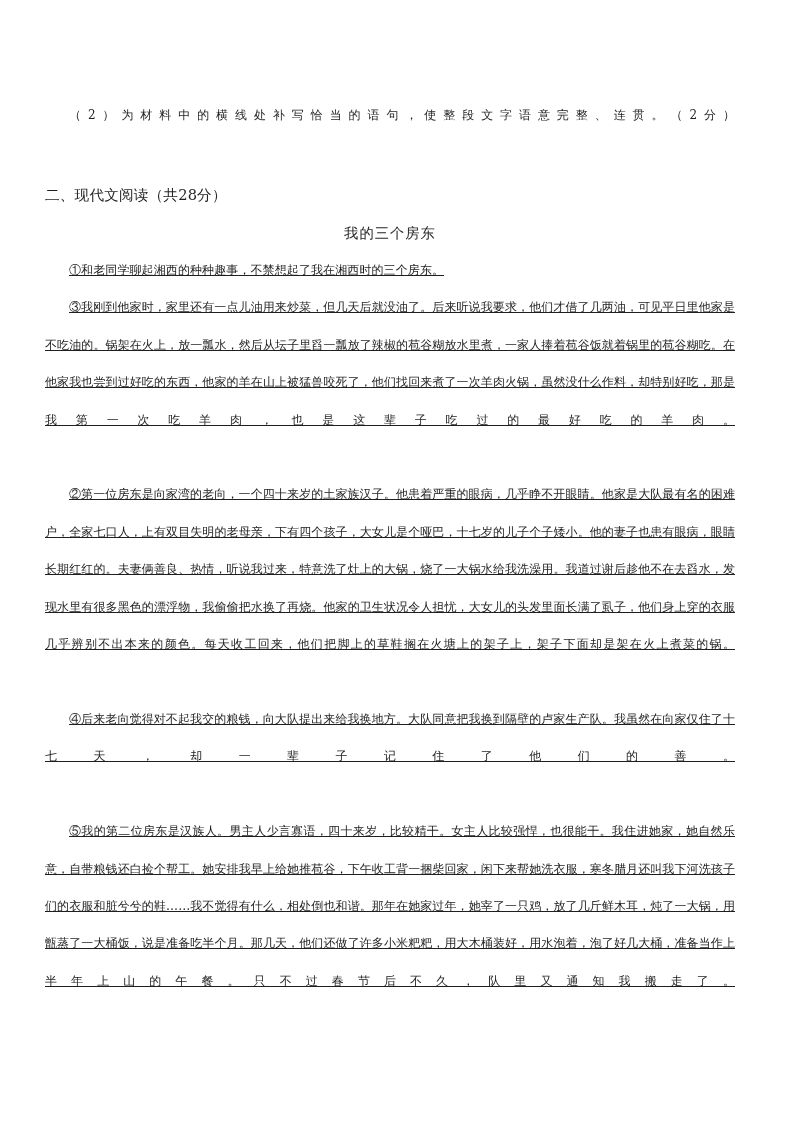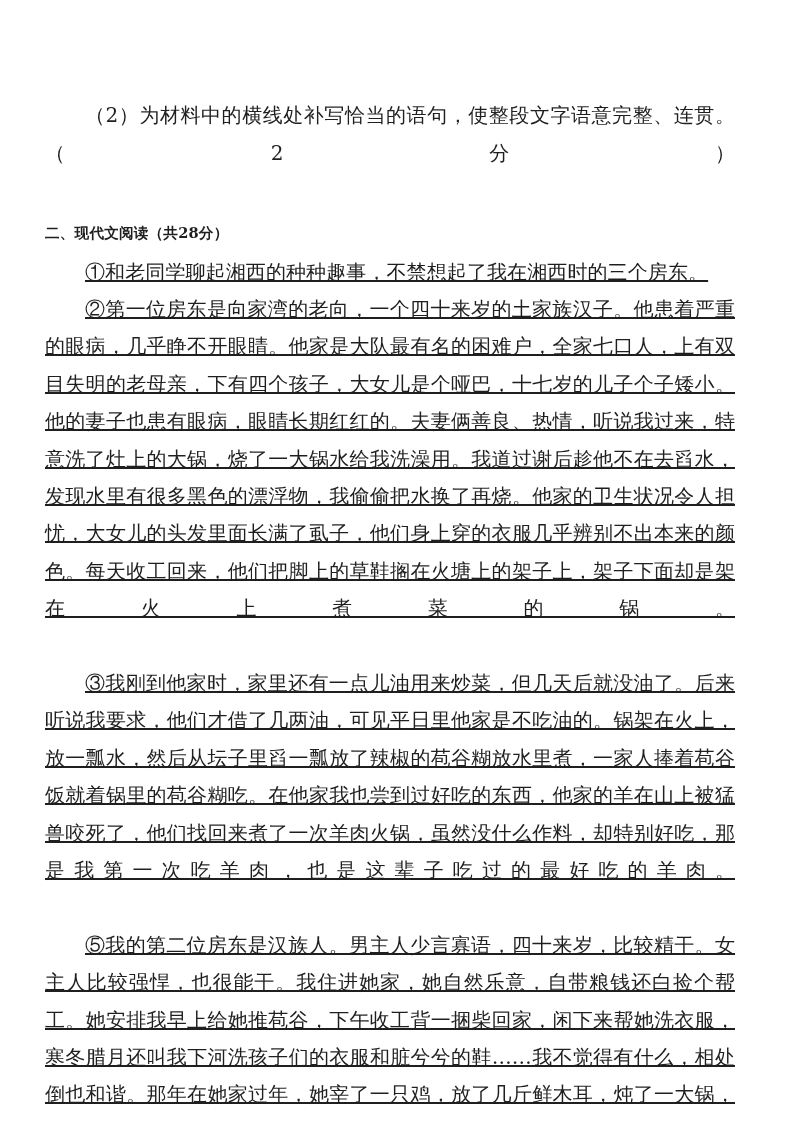--- a/index.html
+++ b/index.html
@@ -21,38 +21,38 @@
     background: #ffffff;
     box-sizing: border-box;
     padding: 97px 58px 0 45px;
   }
   .doc-body {
     width: 690px;
   }
 
   
   .line-block {
-    font-size: 20px;
+    font-size: 12px;
     line-height: 37.5px;
     text-align: justify;
     text-justify: inter-ideograph;
     letter-spacing: 0.1px;
     color: #1f1f1f;
     margin: 0;
   }
 
   
   .sub-question {
     text-indent: 2em;
     margin: 0 0 5px 0;
   }
 
   
   .section-heading {
-    font-weight: bold;
+    font-weight: normal;
     font-size: 14.6px;
     line-height: 36px;
     margin: 0 0 3px 0;
     letter-spacing: 0.2px;
   }
 
   
   .question-item {
     margin: 0 0 6px 0;
     text-indent: 0;
@@ -87,24 +87,26 @@
 <body>
 
 <div class="page">
   <div class="doc-body">
 
     <p class="line-block sub-question">（2）为材料中的横线处补写恰当的语句，使整段文字语意完整、连贯。（2分）</p>
 
     <p class="line-block section-heading">二、现代文阅读（共28分）</p>
 
 
+    <p class="line-block article-title">我的三个房东</p>
 
     <p class="line-block para no-stretch">①和老同学聊起湘西的种种趣事，不禁想起了我在湘西时的三个房东。</p>
 
+    <p class="line-block para">③我刚到他家时，家里还有一点儿油用来炒菜，但几天后就没油了。后来听说我要求，他们才借了几两油，可见平日里他家是不吃油的。锅架在火上，放一瓢水，然后从坛子里舀一瓢放了辣椒的苞谷糊放水里煮，一家人捧着苞谷饭就着锅里的苞谷糊吃。在他家我也尝到过好吃的东西，他家的羊在山上被猛兽咬死了，他们找回来煮了一次羊肉火锅，虽然没什么作料，却特别好吃，那是我第一次吃羊肉，也是这辈子吃过的最好吃的羊肉。</p>
+
     <p class="line-block para">②第一位房东是向家湾的老向，一个四十来岁的土家族汉子。他患着严重的眼病，几乎睁不开眼睛。他家是大队最有名的困难户，全家七口人，上有双目失明的老母亲，下有四个孩子，大女儿是个哑巴，十七岁的儿子个子矮小。他的妻子也患有眼病，眼睛长期红红的。夫妻俩善良、热情，听说我过来，特意洗了灶上的大锅，烧了一大锅水给我洗澡用。我道过谢后趁他不在去舀水，发现水里有很多黑色的漂浮物，我偷偷把水换了再烧。他家的卫生状况令人担忧，大女儿的头发里面长满了虱子，他们身上穿的衣服几乎辨别不出本来的颜色。每天收工回来，他们把脚上的草鞋搁在火塘上的架子上，架子下面却是架在火上煮菜的锅。</p>
 
-    <p class="line-block para">③我刚到他家时，家里还有一点儿油用来炒菜，但几天后就没油了。后来听说我要求，他们才借了几两油，可见平日里他家是不吃油的。锅架在火上，放一瓢水，然后从坛子里舀一瓢放了辣椒的苞谷糊放水里煮，一家人捧着苞谷饭就着锅里的苞谷糊吃。在他家我也尝到过好吃的东西，他家的羊在山上被猛兽咬死了，他们找回来煮了一次羊肉火锅，虽然没什么作料，却特别好吃，那是我第一次吃羊肉，也是这辈子吃过的最好吃的羊肉。</p>
-
+    <p class="line-block para">④后来老向觉得对不起我交的粮钱，向大队提出来给我换地方。大队同意把我换到隔壁的卢家生产队。我虽然在向家仅住了十七天，却一辈子记住了他们的善。</p>
 
     <p class="line-block para">⑤我的第二位房东是汉族人。男主人少言寡语，四十来岁，比较精干。女主人比较强悍，也很能干。我住进她家，她自然乐意，自带粮钱还白捡个帮工。她安排我早上给她推苞谷，下午收工背一捆柴回家，闲下来帮她洗衣服，寒冬腊月还叫我下河洗孩子们的衣服和脏兮兮的鞋……我不觉得有什么，相处倒也和谐。那年在她家过年，她宰了一只鸡，放了几斤鲜木耳，炖了一大锅，用甑蒸了一大桶饭，说是准备吃半个月。那几天，他们还做了许多小米粑粑，用大木桶装好，用水泡着，泡了好几大桶，准备当作上半年上山的午餐。只不过春节后不久，队里又通知我搬走了。</p>
 
   </div>
 </div>
 
 </body></html>

